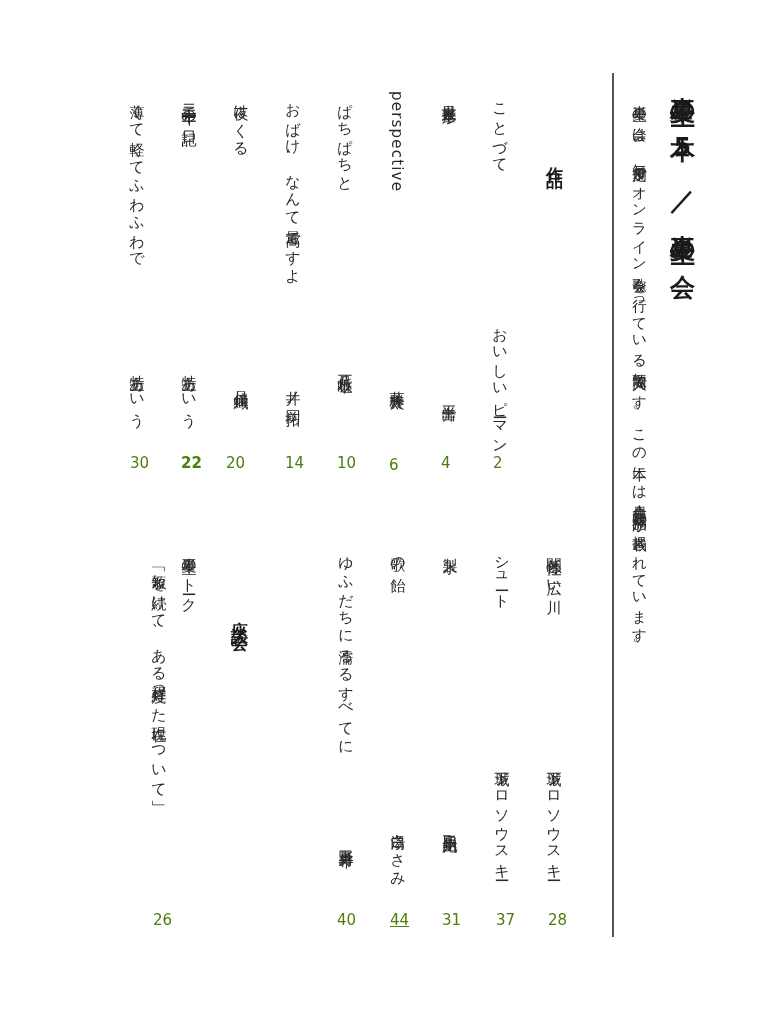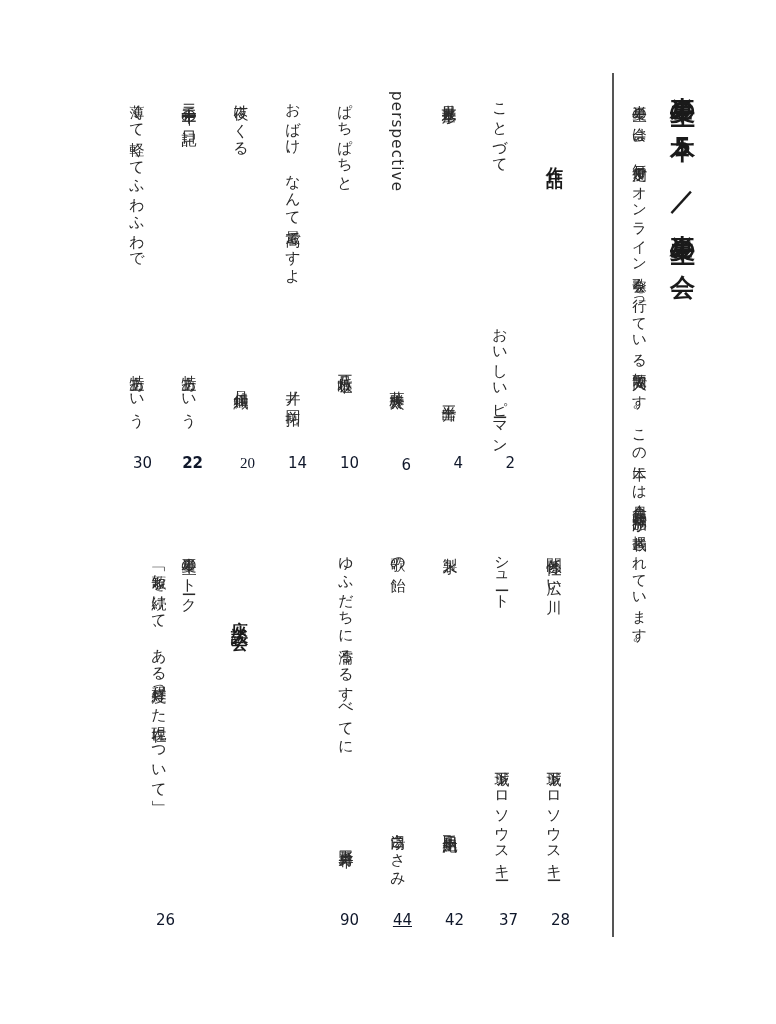--- a/index.html
+++ b/index.html
@@ -49,24 +49,25 @@
       color: #1a1a1a;
     }
     .entry {
       font-size: 15px;
       letter-spacing: 1.2px;
       color: #2a2a2a;
     }
     .num {
       position: absolute;
       font-size: 15px;
-      color: #0f172a;
-      text-align: right;
+      color: #4d7c0f;
+      text-align: left;
       width: 30px;
       line-height: 1;
+      margin-left: 8px;
     }
   </style>
 </head>
 <body>
 
 <div class="v title" style="left:670px; top:76px;">
   <span>半夏生の本</span><span class="gap"></span><span style="text-combine-upright:all;">5</span><span class="gap"></span><span>／</span><span class="gap"></span><span>半夏生の会</span>
 </div>
 
 <div class="v desc" style="left:632px; top:94px;">半夏生の会は、毎月定例でオンライン歌会を行っている短歌同人です。この本には会員作品・寄稿作品が掲載されています。</div>
@@ -101,21 +102,21 @@
 
 <div>
   <div class="v entry" style="left:285px; top:93px;">おばけ、なんて最高ですよ</div>
   <div class="v entry" style="left:285px; top:379px;">井ノ岡拓</div>
   <div class="num" style="left:277px; top:456px;">14</div>
 </div>
 
 <div>
   <div class="v entry" style="left:233px; top:93px;">夜はくる</div>
   <div class="v entry" style="left:233px; top:379px;">品川佳織</div>
-  <div class="num" style="left:225px; top:456px;font-family:Liberation Serif, serif;">20</div>
+  <div class="num" style="left:218px; top:456px;">20</div>
 </div>
 
 <div>
   <div class="v entry" style="left:181px; top:93px;">二千二十三年の日記</div>
   <div class="v entry" style="left:181px; top:363px;">特上あいう</div>
   <div class="num" style="left:173px; top:456px;font-weight:bold;">22</div>
 </div>
 
 <div>
   <div class="v entry" style="left:129px; top:93px;">薄くて軽くてふわふわで</div>
@@ -131,33 +132,33 @@
 
 <div>
   <div class="v entry" style="left:494px; top:546px;">シュート</div>
   <div class="v entry" style="left:494px; top:760px;">城下シロソウスキー</div>
   <div class="num" style="left:488px; top:913px;">37</div>
 </div>
 
 <div>
   <div class="v entry" style="left:442px; top:546px;">製氷</div>
   <div class="v entry" style="left:442px; top:822px;">手取川由紀</div>
-  <div class="num" style="left:434px; top:913px;">42</div>
+  <div class="num" style="left:434px; top:913px;">31</div>
 </div>
 
 <div>
   <div class="v entry" style="left:390px; top:546px;">歌の飴</div>
   <div class="v entry" style="left:390px; top:822px;">白湯ささみ</div>
   <div class="num" style="left:382px; top:913px;text-decoration:underline;">44</div>
 </div>
 
 <div>
   <div class="v entry" style="left:338px; top:546px;">ゆふだちに濡るるすべてに</div>
   <div class="v entry" style="left:338px; top:838px;">玉野勇希</div>
-  <div class="num" style="left:329px; top:913px;">90</div>
+  <div class="num" style="left:329px; top:913px;">40</div>
 </div>
 
 <div class="v heading" style="left:231px; top:608px;">座談会</div>
 
 <div>
   <div class="v entry" style="left:181px; top:546px;">半夏生のトーク</div>
   <div class="v entry" style="left:151px; top:562px;">「短歌を続けて、ある程度経った現在について」</div>
   <div class="num" style="left:145px; top:913px;">26</div>
 </div>
 

